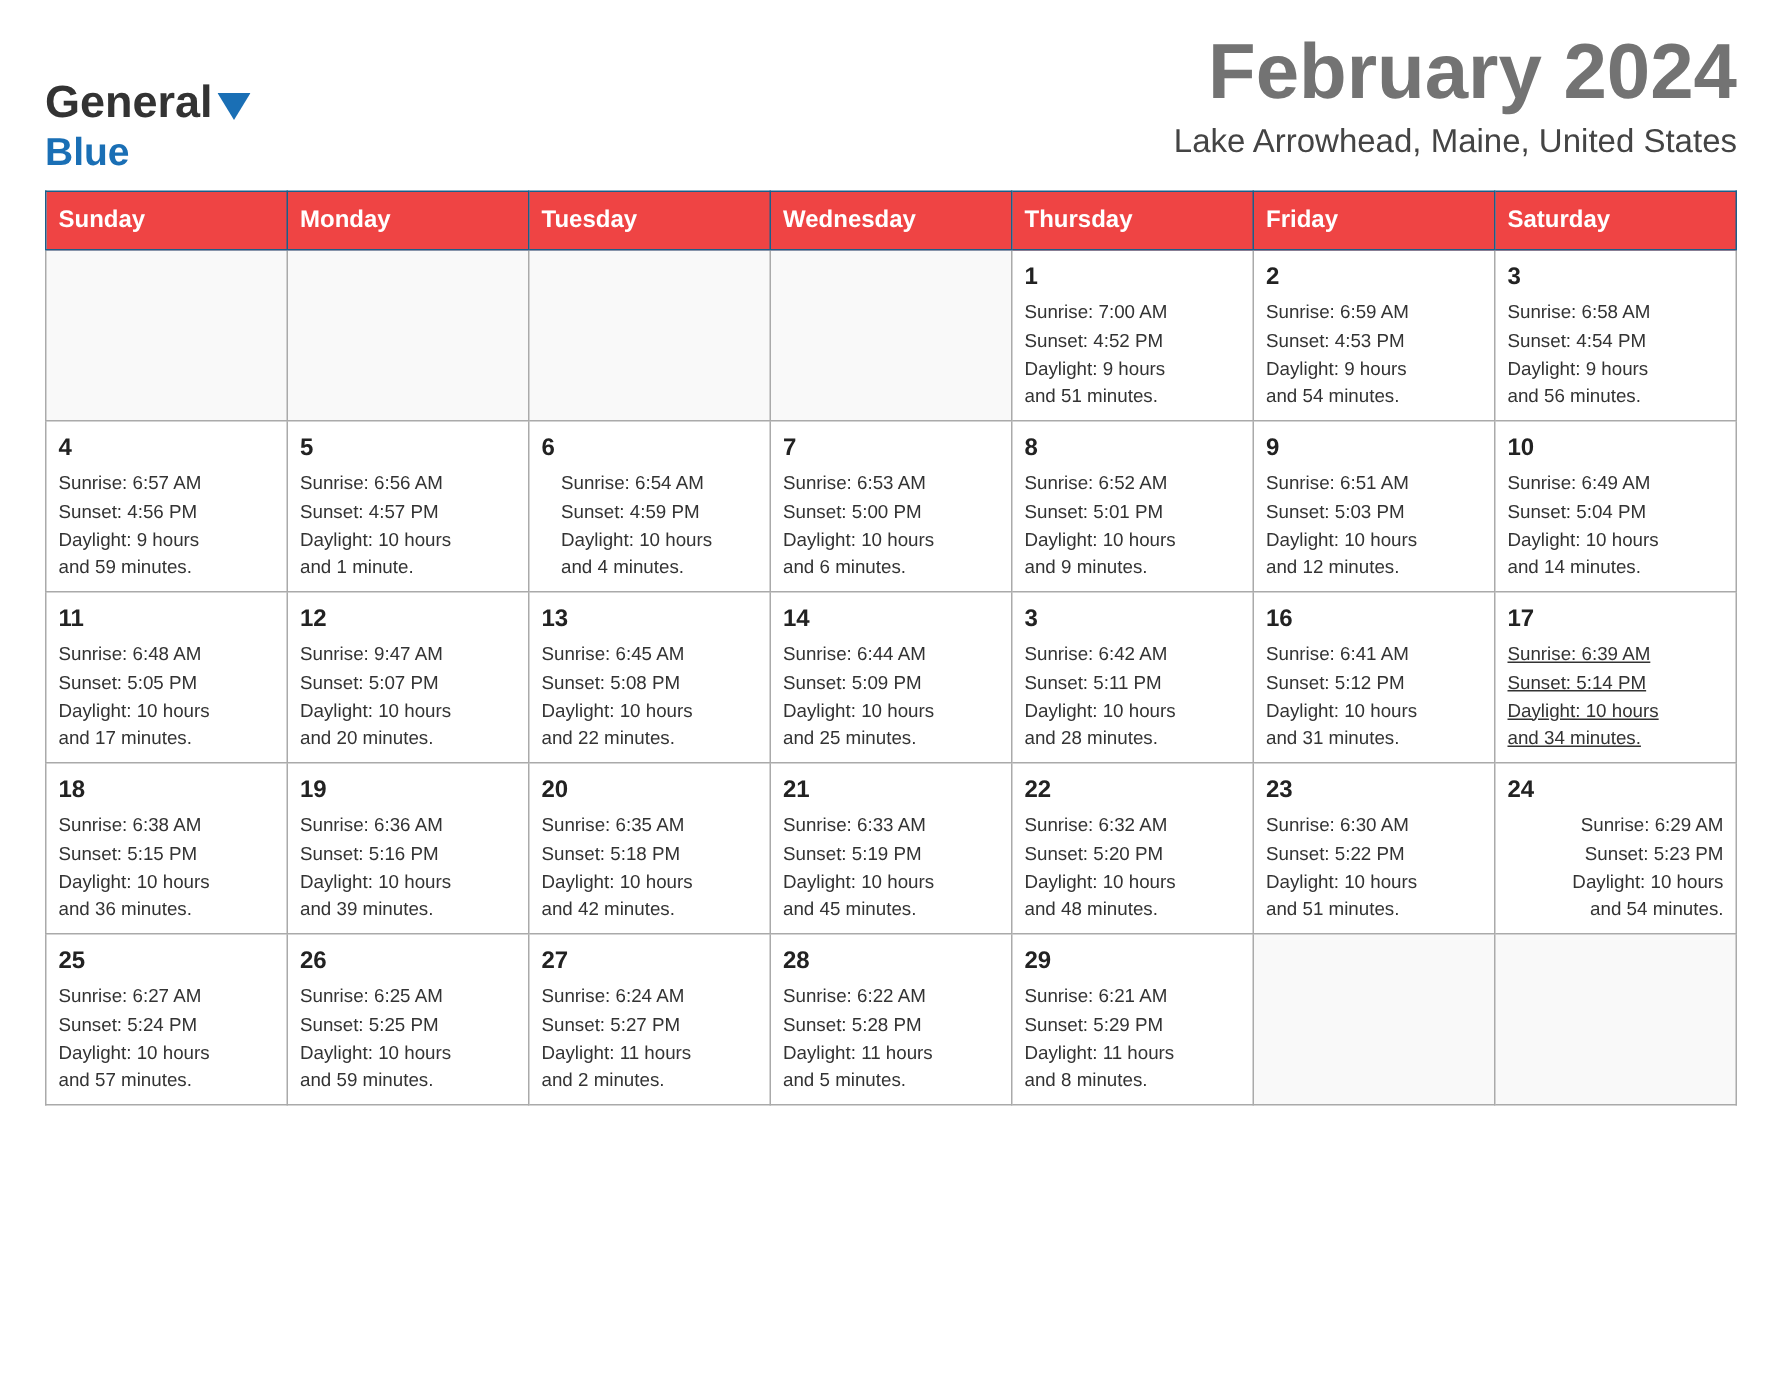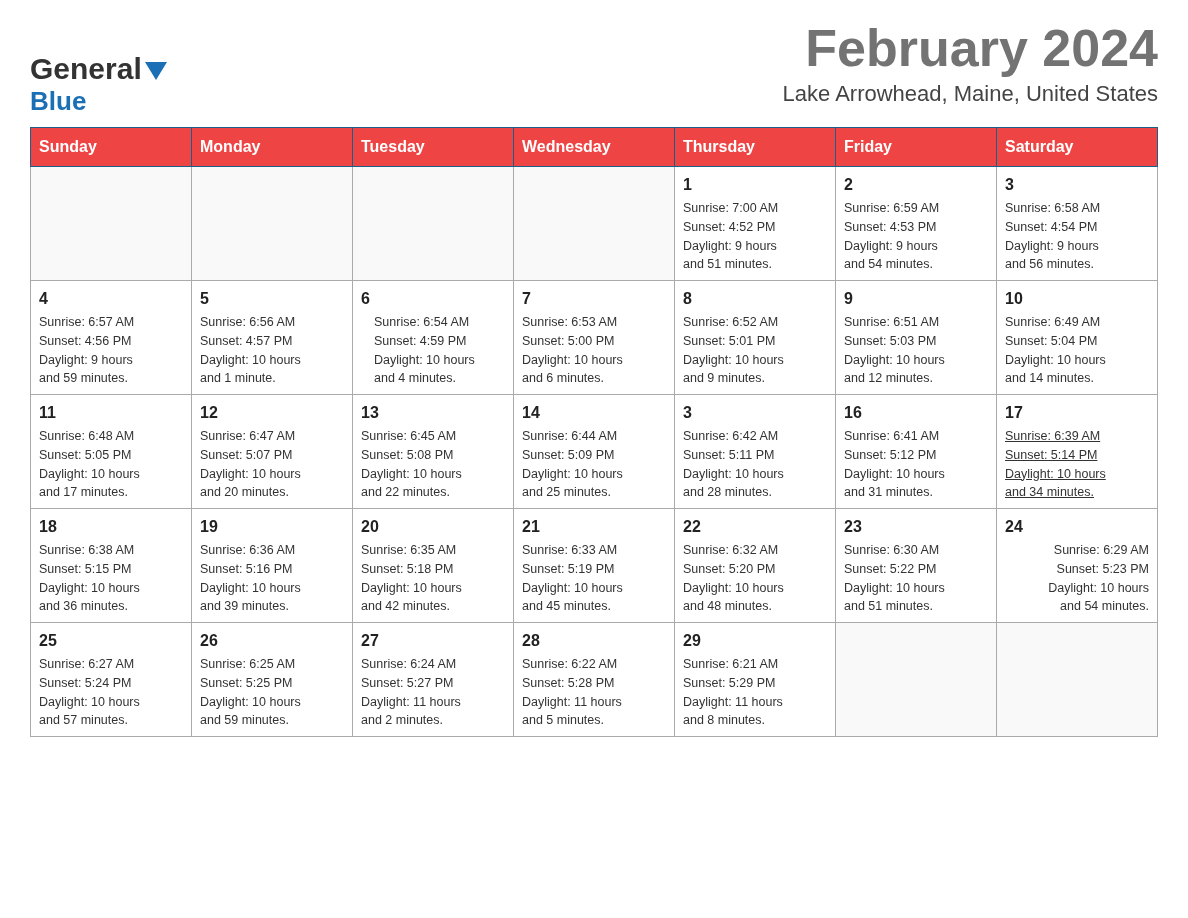--- a/index.html
+++ b/index.html
@@ -203,21 +203,21 @@
       <tr>
         <td>
           <span class="day-number">11</span>
           <div class="day-info" style="white-space: pre-line;">Sunrise: 6:48 AM
 Sunset: 5:05 PM
 Daylight: 10 hours
 and 17 minutes.</div>
         </td>
         <td>
           <span class="day-number">12</span>
-          <div class="day-info" style="white-space: pre-line;">Sunrise: 6:47 AM
+          <div class="day-info" style="white-space: pre-line;">Sunrise: 9:47 AM
 Sunset: 5:07 PM
 Daylight: 10 hours
 and 20 minutes.</div>
         </td>
         <td>
           <span class="day-number">13</span>
           <div class="day-info" style="white-space: pre-line;">Sunrise: 6:45 AM
 Sunset: 5:08 PM
 Daylight: 10 hours
 and 22 minutes.</div>

